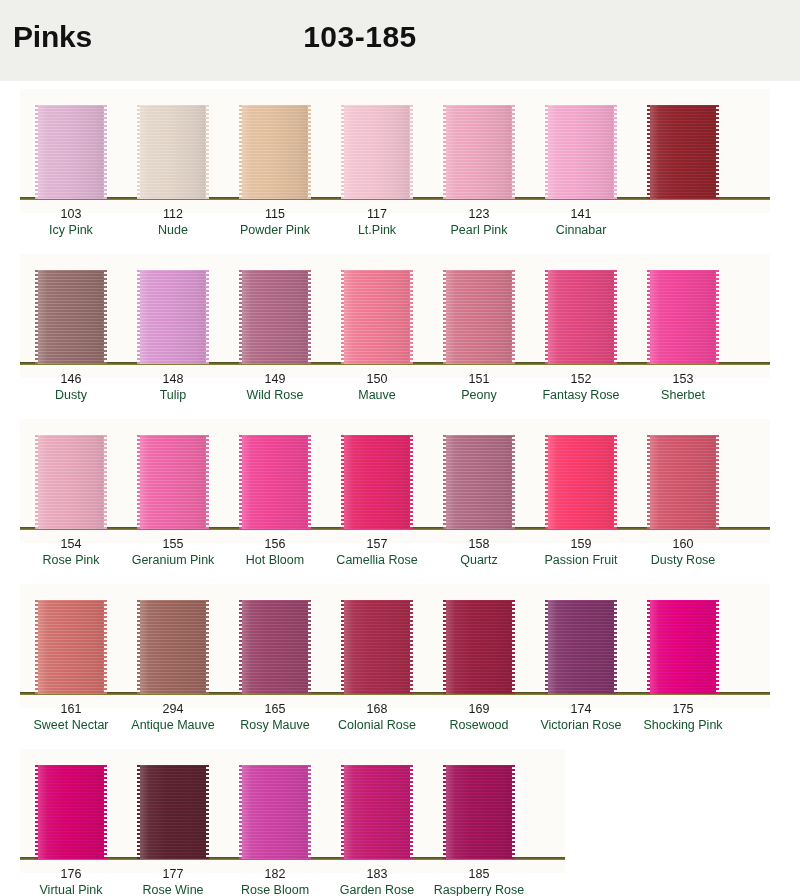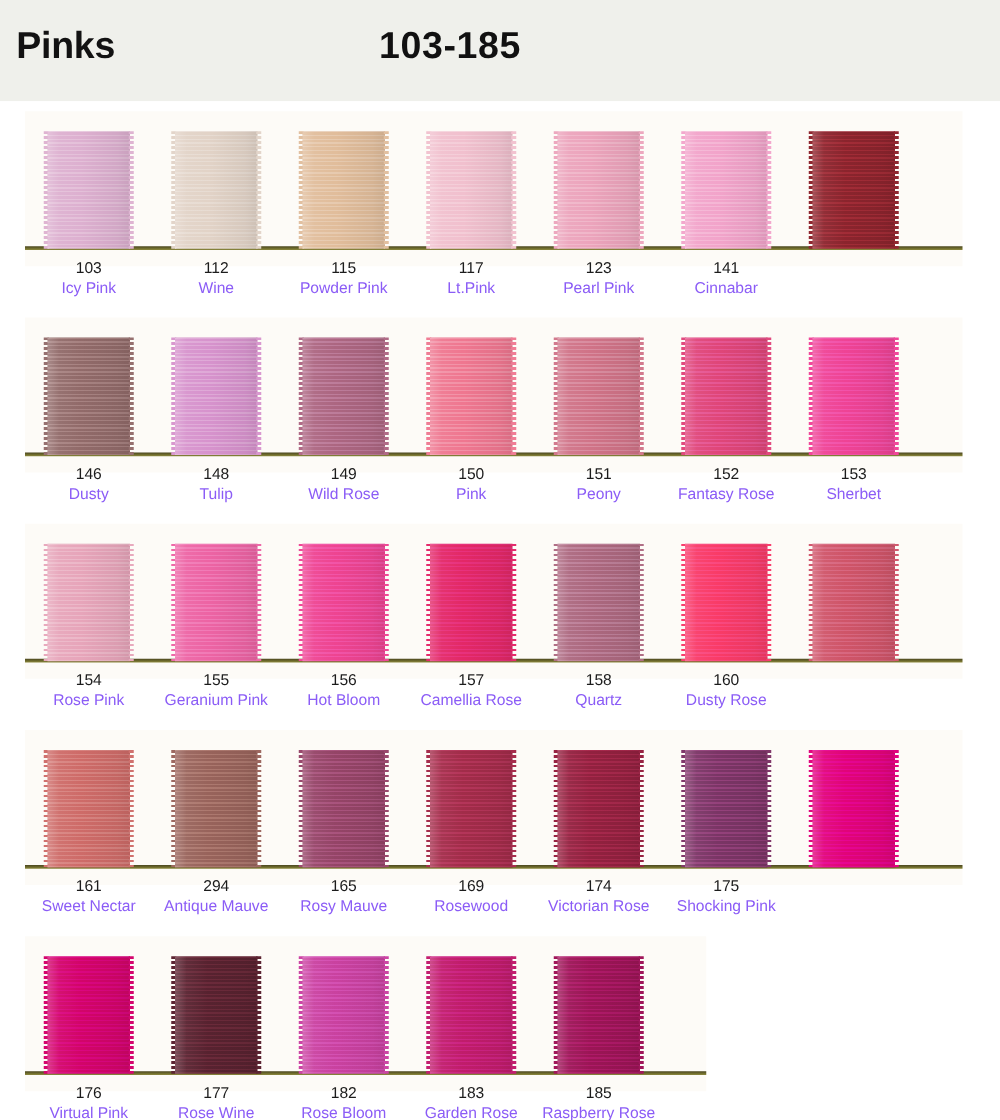--- a/index.html
+++ b/index.html
@@ -147,21 +147,21 @@
   .picot.right { right: 0px; }
 
   .label-num {
     font-size: 12.5px;
     color: #1c1c1c;
     line-height: 15px;
     font-family: "Liberation Sans", sans-serif;
   }
   .label-name {
     font-size: 12.5px;
-    color: #8b5cf6;
+    color: #14532d;
     line-height: 16px;
     white-space: nowrap;
     font-family: "Liberation Sans", sans-serif;
   }
 </style>
 </head>
 <body>
 
 <div id="page">
 
@@ -225,21 +225,21 @@
             </div>
           </div>
         </div>
         <div class="labels">
           <div class="cell">
             <div class="label-num">103</div>
             <div class="label-name">Icy Pink</div>
           </div>
           <div class="cell">
             <div class="label-num">112</div>
-            <div class="label-name">Wine</div>
+            <div class="label-name">Nude</div>
           </div>
           <div class="cell">
             <div class="label-num">115</div>
             <div class="label-name">Powder Pink</div>
           </div>
           <div class="cell">
             <div class="label-num">117</div>
             <div class="label-name">Lt.Pink</div>
           </div>
           <div class="cell">
@@ -314,21 +314,21 @@
           <div class="cell">
             <div class="label-num">148</div>
             <div class="label-name">Tulip</div>
           </div>
           <div class="cell">
             <div class="label-num">149</div>
             <div class="label-name">Wild Rose</div>
           </div>
           <div class="cell">
             <div class="label-num">150</div>
-            <div class="label-name">Pink</div>
+            <div class="label-name">Mauve</div>
           </div>
           <div class="cell">
             <div class="label-num">151</div>
             <div class="label-name">Peony</div>
           </div>
           <div class="cell">
             <div class="label-num">152</div>
             <div class="label-name">Fantasy Rose</div>
           </div>
           <div class="cell">
@@ -406,20 +406,24 @@
           </div>
           <div class="cell">
             <div class="label-num">157</div>
             <div class="label-name">Camellia Rose</div>
           </div>
           <div class="cell">
             <div class="label-num">158</div>
             <div class="label-name">Quartz</div>
           </div>
           <div class="cell">
+            <div class="label-num">159</div>
+            <div class="label-name">Passion Fruit</div>
+          </div>
+          <div class="cell">
             <div class="label-num">160</div>
             <div class="label-name">Dusty Rose</div>
           </div>
         </div>
       </div>
       <div class="swatch-row">
         <div class="row-panel" style="width: 750px;"></div>
         <div class="row-baseline" style="width: 750px;"></div>
         <div class="swatches">
           <div class="cell">
@@ -479,20 +483,24 @@
           </div>
           <div class="cell">
             <div class="label-num">294</div>
             <div class="label-name">Antique Mauve</div>
           </div>
           <div class="cell">
             <div class="label-num">165</div>
             <div class="label-name">Rosy Mauve</div>
           </div>
           <div class="cell">
+            <div class="label-num">168</div>
+            <div class="label-name">Colonial Rose</div>
+          </div>
+          <div class="cell">
             <div class="label-num">169</div>
             <div class="label-name">Rosewood</div>
           </div>
           <div class="cell">
             <div class="label-num">174</div>
             <div class="label-name">Victorian Rose</div>
           </div>
           <div class="cell">
             <div class="label-num">175</div>
             <div class="label-name">Shocking Pink</div>

